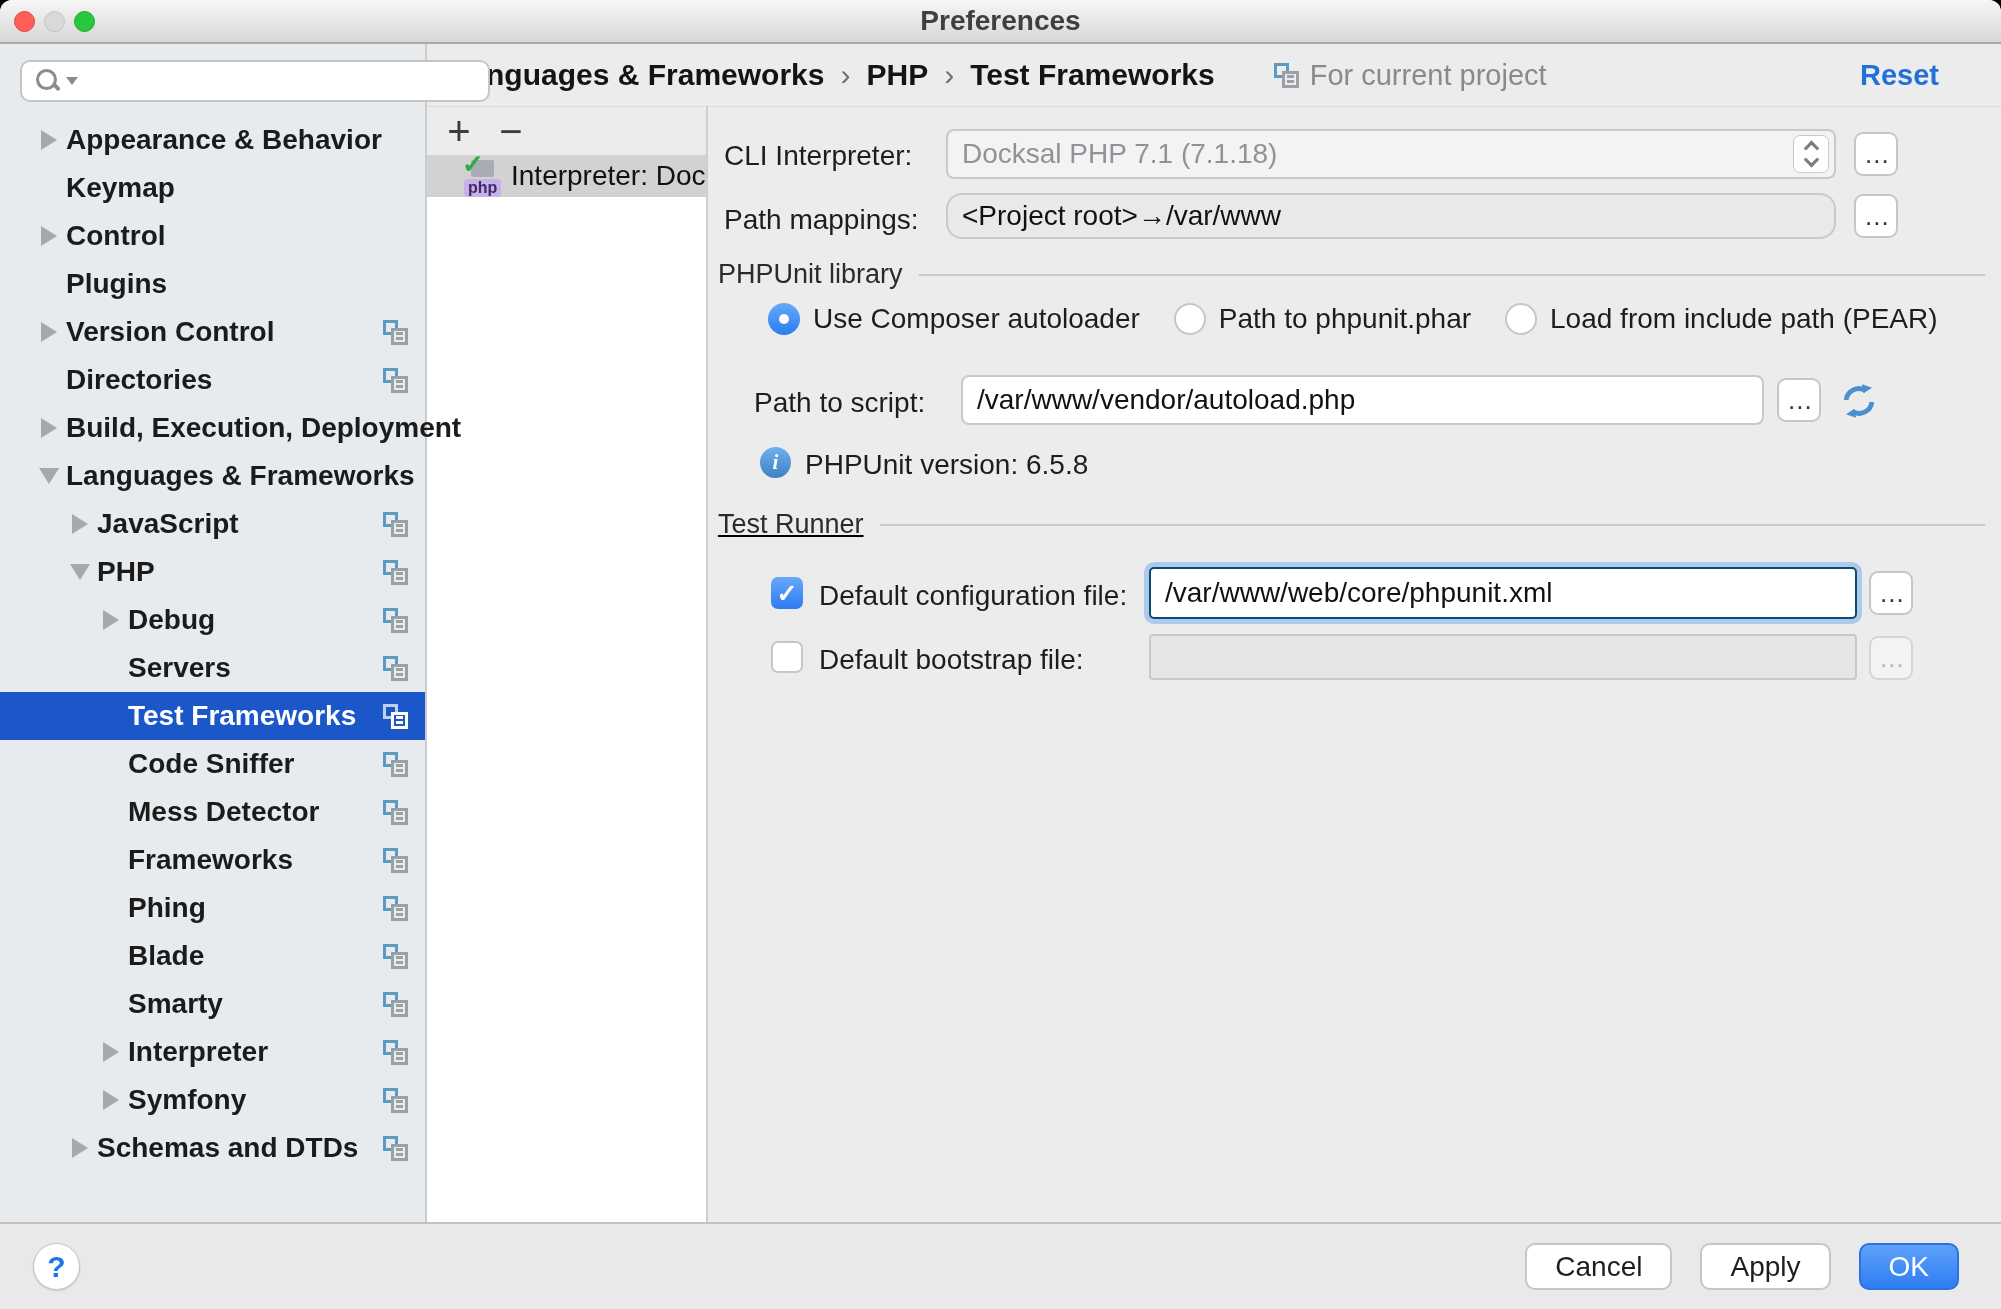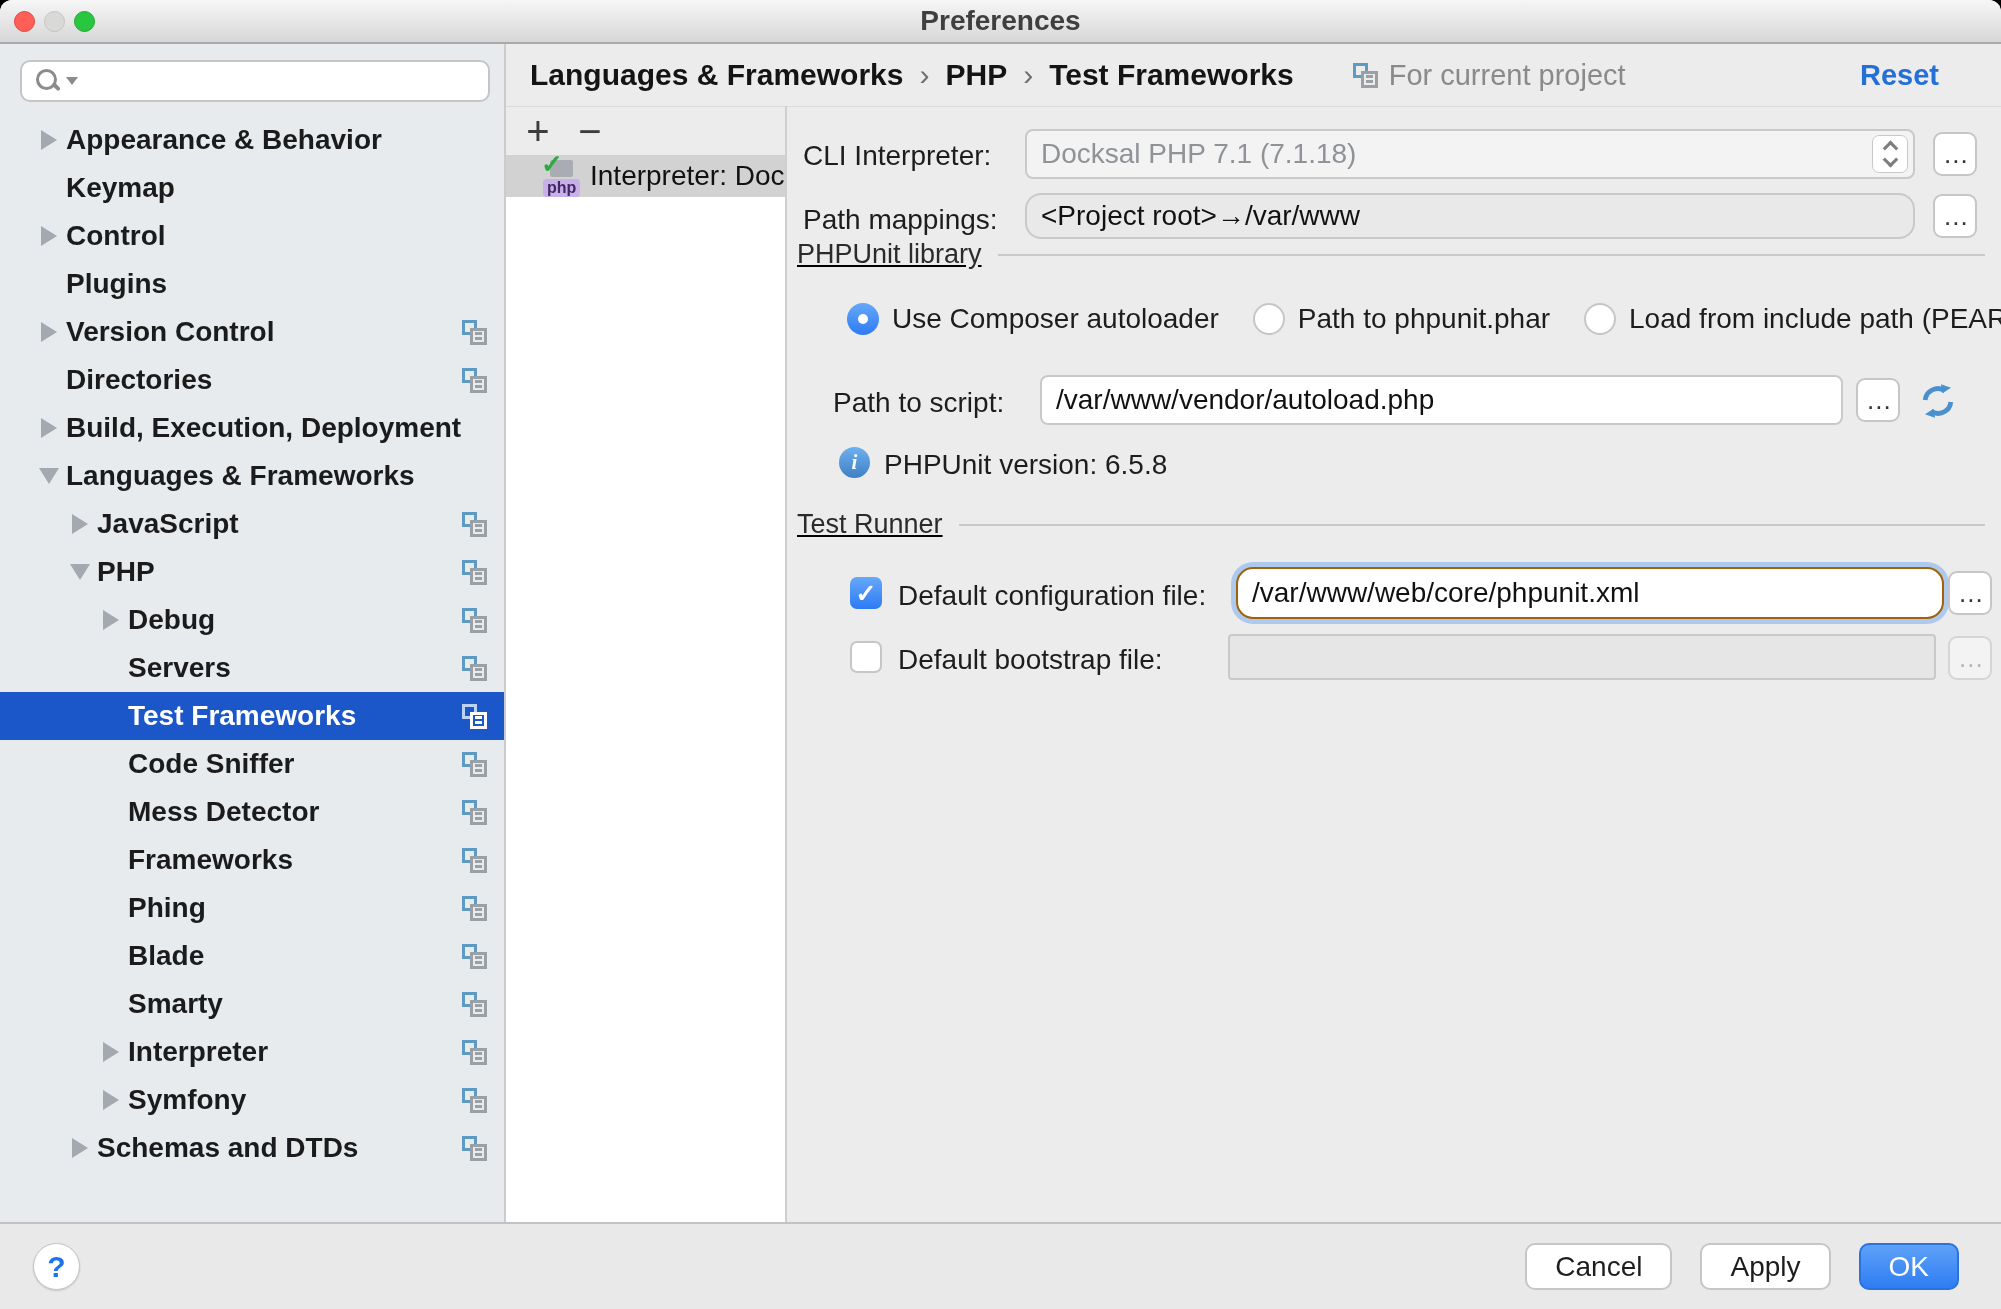--- a/index.html
+++ b/index.html
@@ -13,21 +13,21 @@
     display:flex; align-items:center; justify-content:center; }
   .titlebar .title { font-size:28px; font-weight:700; color:#3f3f3f; }
   .lights { position:absolute; left:14px; top:11px; display:flex; gap:9px; }
   .light { width:21px; height:21px; border-radius:50%; }
   .light.red   { background:#ff5f57; border:1px solid #e0443e; }
   .light.gray  { background:#d9d9d7; border:1px solid #c3c3c1; }
   .light.green { background:#29c63f; border:1px solid #1fa82f; }
 
   
   .bodyrow { flex:1; display:flex; min-height:0; }
-  .sidebar { width:504px; flex:none; background:#e7ebee; position:relative; }
+  .sidebar { width:425px; flex:none; background:#e7ebee; position:relative; }
   .vdiv { width:2px; background:#c9cdd0; flex:none; }
 
   .searchbox { position:absolute; left:20px; top:16px; width:470px; height:42px;
     background:#fff; border:2px solid #c5c5c5; border-radius:10px;
     display:flex; align-items:center; padding-left:12px; gap:4px; }
   .searchbox input { border:none; outline:none; flex:1; height:100%; font-size:26px; background:transparent; }
   .mag { width:28px; height:28px; position:relative; }
   .mag::before { content:""; position:absolute; left:2px; top:2px; width:15px; height:15px;
     border:3.5px solid #8b8b8b; border-radius:50%; }
   .mag::after { content:""; position:absolute; left:18px; top:18px; width:9px; height:3.5px;
@@ -95,21 +95,21 @@
   .radio-row { position:absolute; display:flex; align-items:center; gap:34px; }
   .radio-item { display:flex; align-items:center; gap:13px; }
   .radio { width:32px; height:32px; border-radius:50%; background:#fff; border:2px solid #c6c6c6; flex:none; position:relative; }
   .radio.sel { background:linear-gradient(#66a8f9,#2d7bf4); border:none; }
   .radio.sel::after { content:""; position:absolute; left:11px; top:11px; width:10px; height:10px; border-radius:50%; background:#fff; }
   .radio-label { font-size:28px; color:#1d1d1d; white-space:nowrap; }
 
   .check { position:absolute; width:32px; height:32px; border-radius:7px; background:#fff; border:2px solid #c6c6c6; }
   .check.on { background:linear-gradient(#66a8f9,#2d7bf4); border:none; color:#fff;
     display:flex; align-items:center; justify-content:center; font-size:25px; font-weight:700; }
-  .focusfield { border:2px solid #a16207; box-shadow:0 0 0 5px rgba(122,175,240,.55); border-radius:17px;margin-left:8px; }
+  .focusfield { border:2px solid #0c4a6e; box-shadow:0 0 0 5px rgba(122,175,240,.55); border-radius:5px; }
 
   .info-circle { position:absolute; width:31px; height:31px; border-radius:50%;
     background:linear-gradient(#6db1ef,#3f7fc4); color:#fff; font-weight:700; font-size:21px;
     display:flex; align-items:center; justify-content:center; font-family:"Liberation Serif",serif; font-style:italic; }
 
   
   .footer { height:87px; flex:none; background:#e9e9e9; border-top:2px solid #c2c2c2;
     display:flex; align-items:center; padding:0 42px 0 33px; gap:28px; }
   .helpbtn { width:47px; height:47px; border-radius:50%; background:#fff; border:1.5px solid #c4c4c4;
     color:#1d73e8; font-size:30px; font-weight:700; display:flex; align-items:center; justify-content:center;
@@ -415,21 +415,21 @@
             </span>
           </div>
           <div class="browse" style="left:1146px; top:25px;">...</div>
 
           <span class="flabel" style="left:16px; top:97px;">Path mappings:</span>
           <div class="field ro" style="left:238px; top:86px; width:890px; height:46px;">
             <span>&lt;Project root&gt;→/var/www</span>
           </div>
           <div class="browse" style="left:1146px; top:87px;">...</div>
 
-          <div class="section" style="top:132px;text-decoration:underline;">
+          <div class="section" style="top:152px;">
             <span>PHPUnit library</span>
             <div class="rule"></div>
           </div>
 
           <div class="radio-row" style="left:60px; top:196px;">
               <label class="radio-item">
                 <span class="radio sel"></span>
                 <span class="radio-label">Use Composer autoloader</span>
               </label>
               <label class="radio-item">

